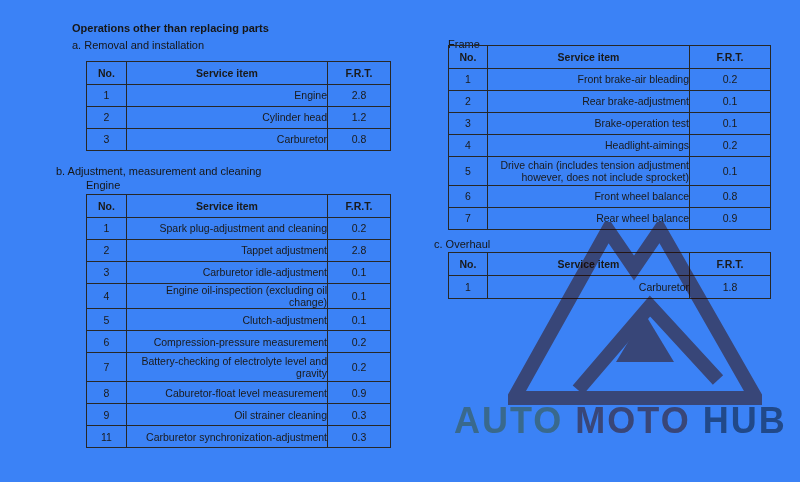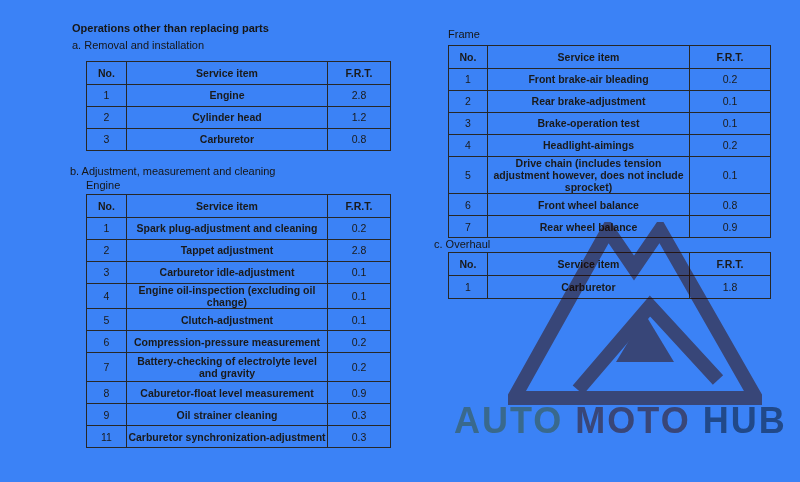--- a/index.html
+++ b/index.html
@@ -15,21 +15,21 @@
     font-size:10.5px; color:#1a1a1a;
   }
   table.frt th, table.frt td {
     border:1.5px solid #272727; padding:0; line-height:1.15;
     vertical-align:middle; overflow:hidden;
   }
   table.frt th { font-weight:bold; text-align:center; height:22px; }
   table.frt td { height:21px; }
   table.frt tr.tall td { height:28px; }
   td.c-no  { text-align:center; }
-  td.c-item{ text-align:center; padding-left:13px; padding-right:6px;font-weight:bold; }
+  td.c-item{ text-align:right; padding-left:13px; padding-right:6px; }
   td.c-frt { text-align:center; }
   .watermark { position:absolute; left:0; top:0; width:800px; height:453px; mix-blend-mode:multiply; }
   .wm-tri  { position:absolute; left:508px; top:222px; }
   .wm-text { position:absolute; left:452px; top:399px; }
   .wm-word { font-family:"Liberation Sans", sans-serif; font-weight:bold; font-size:36px; letter-spacing:2px; }
 </style>
 </head>
 <body>
 
 <div class="page">
@@ -62,21 +62,21 @@
         <td class="c-frt">1.2</td>
       </tr>
       <tr>
         <td class="c-no">3</td>
         <td class="c-item">Carburetor</td>
         <td class="c-frt">0.8</td>
       </tr>
     </tbody>
   </table>
 
-  <div class="abs heading" style="left:70px; top:165px;">b. Adjustment, measurement and cleaning</div>
+  <div class="abs heading" style="left:56px; top:165px;">b. Adjustment, measurement and cleaning</div>
   <div class="abs heading" style="left:86px; top:179px;">Engine</div>
 
   <table class="frt" style="left:86px; top:194px; width:304px;">
     <colgroup>
         <col style="width:40px">
         <col style="width:201px">
         <col style="width:63px">
       </colgroup>
     <thead>
       <tr>
@@ -132,21 +132,21 @@
         <td class="c-frt">0.3</td>
       </tr>
       <tr>
         <td class="c-no">11</td>
         <td class="c-item">Carburetor synchronization-adjustment</td>
         <td class="c-frt">0.3</td>
       </tr>
     </tbody>
   </table>
 
-  <div class="abs heading" style="left:448px; top:28px;">Frame</div>
+  <div class="abs heading" style="left:448px; top:38px;">Frame</div>
 
   <table class="frt" style="left:448px; top:45px; width:322px;">
     <colgroup>
         <col style="width:39px">
         <col style="width:202px">
         <col style="width:81px">
       </colgroup>
     <thead>
       <tr>
         <th>No.</th>

